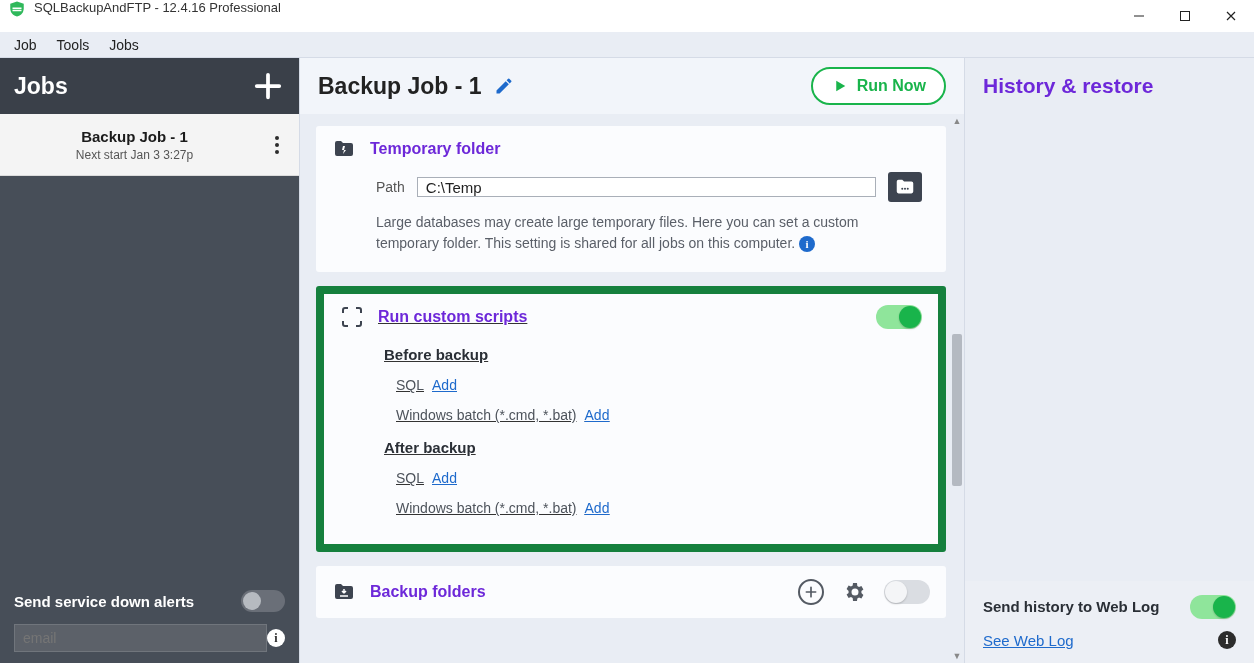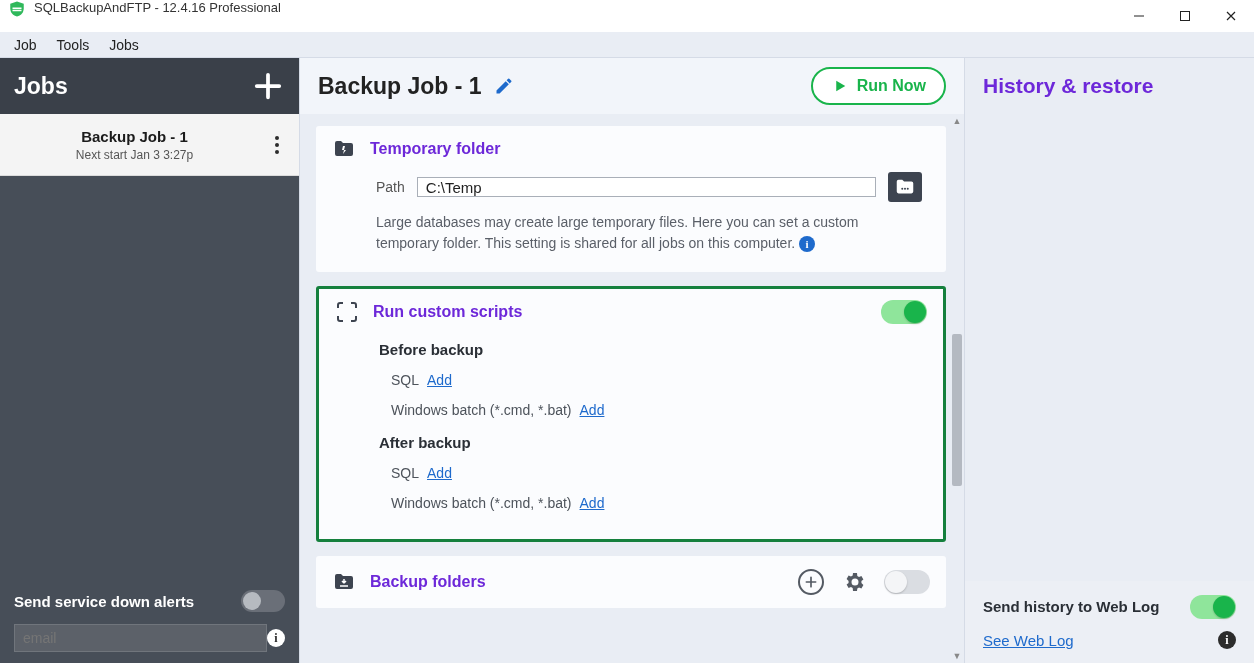--- a/index.html
+++ b/index.html
@@ -65,21 +65,21 @@
     .card-title { font-size:16px; font-weight:600; color:#6d28d9; }
     .card-body { padding: 0 24px 18px 60px; }
 
     .path-row { display:flex; align-items:center; gap:12px; }
     .path-label{ color:#555; font-size:14px; }
     .path-input{ flex:1; height:20px; border:1px solid #a9afb8; padding:0 8px; font-size:15px; color:#222; background:#fff;}
     .folder-dots{ width:34px; height:30px; background:#3d4450; border-radius:3px; display:flex; align-items:center; justify-content:center; color:#fff; }
     .help-text{ color:#5a5f68; font-size:14px; margin-top:10px; line-height:1.5; }
     .info-circle-b { display:inline-flex; width:16px; height:16px; border-radius:50%; background:#1e6acc; color:#fff; font-weight:700; font-size:11px; align-items:center; justify-content:center; font-family: Georgia, serif; vertical-align:middle;}
 
-    .card-highlighted { border:3px solid #15803d; }
+    .card-highlighted { border:8px solid #15803d;text-decoration:underline; }
     .toggle-on { width: 46px; height: 24px; border-radius: 12px; background: #8fe59b; position:relative; margin-left:auto;}
     .toggle-on::after{ content:""; position:absolute; width:22px; height:22px; background:#19b44b; border-radius:50%; top:1px; right:1px; box-shadow:0 1px 2px rgba(0,0,0,0.2);}
     .toggle-off { width: 46px; height: 24px; border-radius: 12px; background:#dadde2; position:relative;}
     .toggle-off::after{ content:""; position:absolute; width:22px; height:22px; background:#f4f5f7; border-radius:50%; top:1px; left:1px; box-shadow:0 1px 2px rgba(0,0,0,0.2);}
 
     .scripts-body { padding: 0 24px 18px 60px; }
     .group-label{ font-weight:600; color:#2a2f36; font-size:15px; margin: 6px 0 10px;}
     .script-row{ display:flex; align-items:center; gap:8px; padding:4px 0 10px 12px; font-size:14px;}
     .script-label{ color:#4d535b;}
     .add-link{ color:#1e6acc; text-decoration:underline; }

